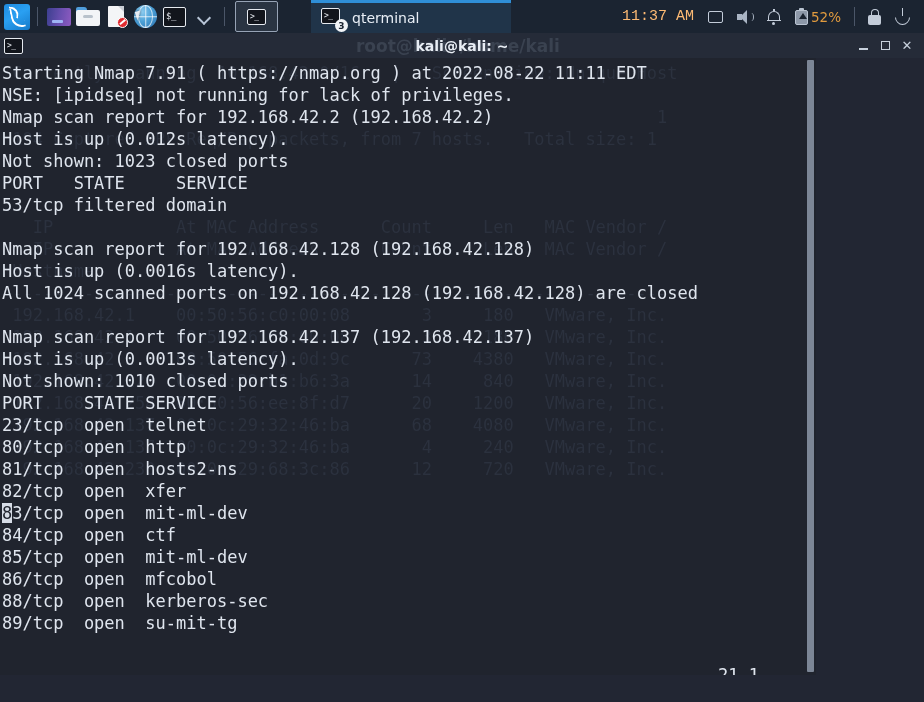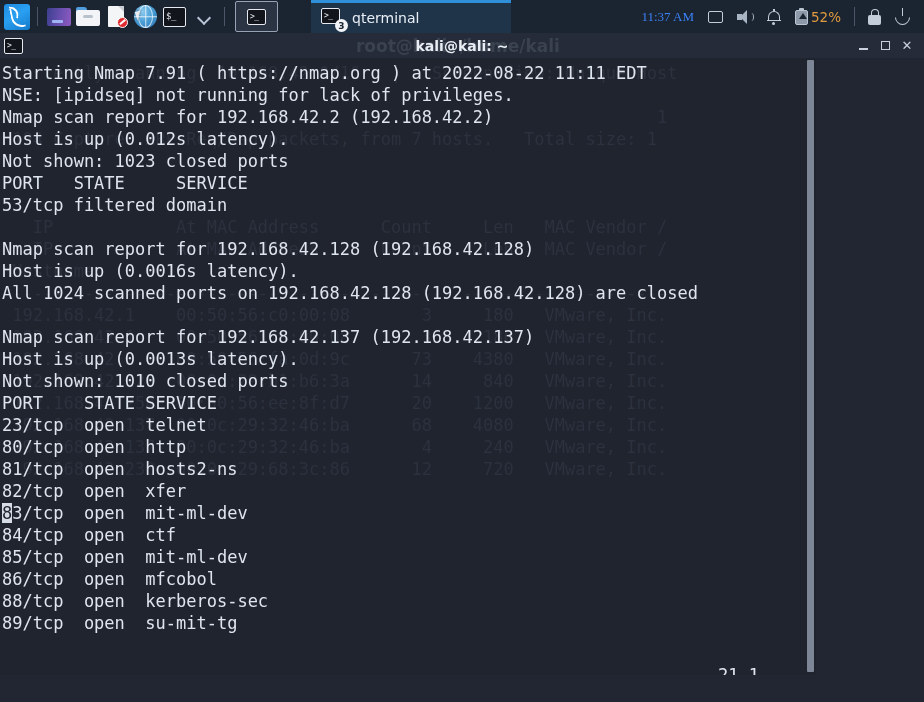--- a/index.html
+++ b/index.html
@@ -110,22 +110,22 @@
     display:flex;align-items:center;justify-content:center;
     font-family:"DejaVu Sans","Liberation Sans",sans-serif;}
   .task-label{color:#e8eef6;font-size:14px;
     font-family:"DejaVu Sans","Liberation Sans",sans-serif;white-space:nowrap;}
 
   
   .tray{position:absolute;right:0;top:0;height:33px;display:flex;align-items:center;
     gap:0px;padding-right:6px;}
   .tray-item{display:flex;align-items:center;justify-content:center;height:33px;
     padding:0 7px;position:relative;}
-  .clock{color:#3b82f6;font-size:13px;
-    font-family:Liberation Serif, serif;white-space:nowrap;}
+  .clock{color:#fdba74;font-size:15px;
+    font-family:Liberation Mono, monospace;white-space:nowrap;}
   .monitor{width:15px;height:12px;border:1.8px solid #c3ccd9;border-radius:2px;box-sizing:border-box;}
   .spk{width:16px;height:14px;position:relative;}
   .spk .s-box{position:absolute;left:0;top:4px;width:5px;height:6px;background:#aab5c4;}
   .spk .s-cone{position:absolute;left:3px;top:0;width:0;height:0;
     border-top:7px solid transparent;border-bottom:7px solid transparent;border-right:7px solid #aab5c4;}
   .spk .s-w1{position:absolute;left:11px;top:3px;width:5px;height:8px;
     border-right:1.8px solid #aab5c4;border-radius:0 50% 50% 0;}
   .bell{width:14px;height:16px;position:relative;}
   .bell .b-body{position:absolute;left:1px;top:2px;width:12px;height:10px;
     border:1.8px solid #c3ccd9;border-bottom:none;border-radius:6px 6px 0 0;box-sizing:border-box;}

